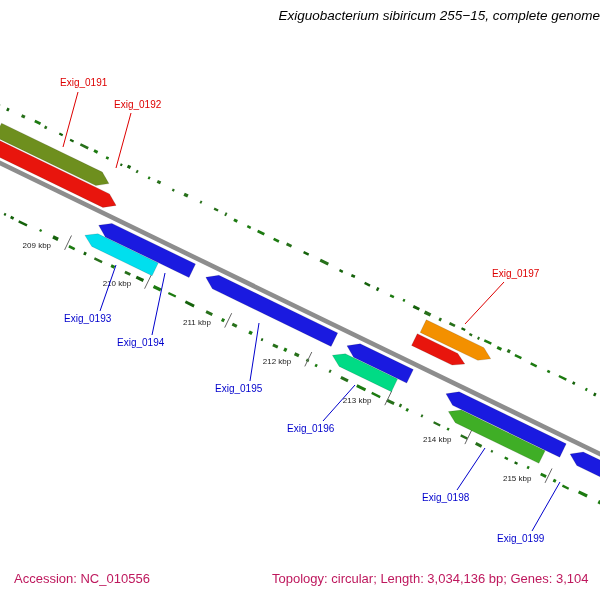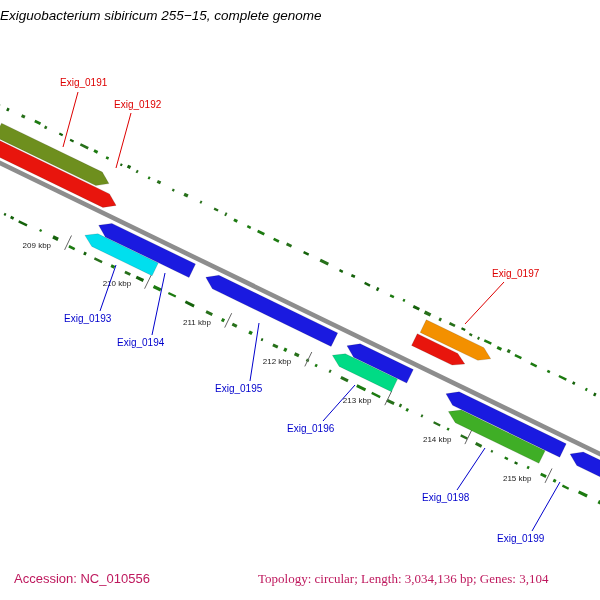--- a/index.html
+++ b/index.html
@@ -1,26 +1,26 @@
 <!DOCTYPE html>
 <html><head>
 <meta charset="utf-8">
 <style>
   html,body{margin:0;padding:0;background:#ffffff;}
   .canvas{
     position:relative;width:600px;height:600px;background:#ffffff;overflow:hidden;
     font-family:"Liberation Sans",sans-serif;
   }
   .fig-title{
-    position:absolute;top:8px;left:0;right:0;text-align:left;
+    position:absolute;top:8px;left:0;right:0;text-align:right;
     font-style:italic;font-size:13.5px;color:#000;
   }
   .footer-text{position:absolute;top:571px;font-size:13px;color:#be185d;white-space:pre;}
   .footer-accession{left:14px;}
-  .footer-summary{left:258px;font-family:Liberation Serif, serif;}
+  .footer-summary{left:272px;}
   svg{position:absolute;top:0;left:0;}
   svg text{font-family:"Liberation Sans",sans-serif;}
 </style>
 </head>
 <body>
 
 <div class="canvas">
   <div class="fig-title">Exiguobacterium sibiricum 255−15, complete genome</div>
 
   <svg id="genome-svg" width="600" height="600" viewBox="0 0 600 600">

